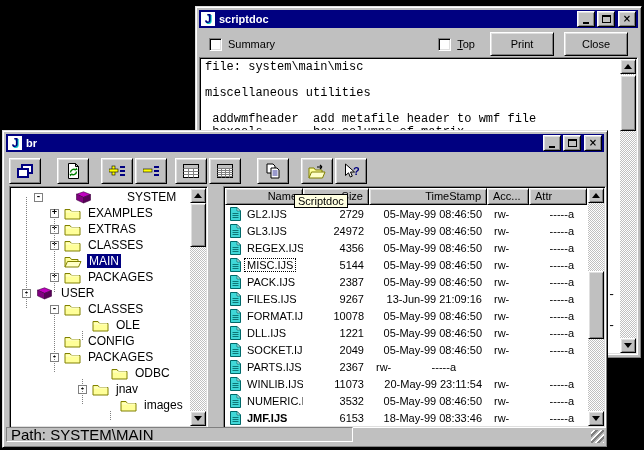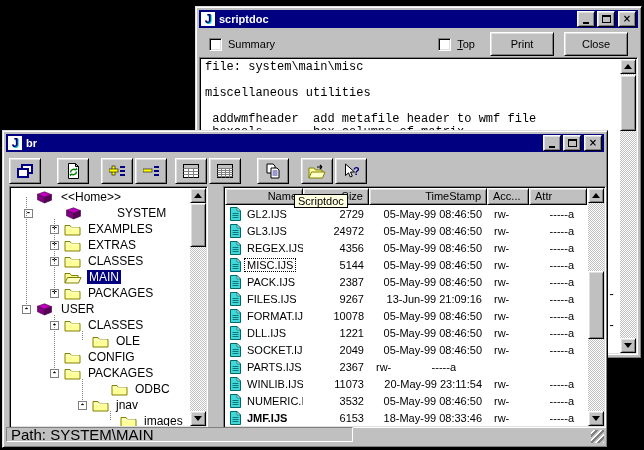--- a/index.html
+++ b/index.html
@@ -276,32 +276,21 @@
       </div>
 
     <div class="tree-pane sunken">
       <div id="tree">
         <i class="rail" style="left:14px;top:8px;height:112px"></i>
         <i class="rail" style="left:42px;top:30px;height:74px"></i>
         <i class="rail" style="left:42px;top:126px;height:58px"></i>
         <i class="rail" style="left:70px;top:142px;height:10px"></i>
         <i class="rail" style="left:70px;top:190px;height:26px"></i>
         <i class="rail" style="left:98px;top:222px;height:10px"></i>
-      <div class="trow" style="padding-left: 10px;">
-            <span class="exp-spacer"></span>
-            <span class="nicon">
-              <svg width="18" height="13" viewBox="0 0 18 13">
-                <path d="M1.5 3.2 L8.5 .8 L15.5 3.6 L8.5 6.4 Z" fill="#c000c0" stroke="#400040" stroke-width=".6"></path>
-                <path d="M1.5 3.2 V8.8 L8.5 12 V6.4 Z" fill="#800080" stroke="#400040" stroke-width=".6"></path>
-                <path d="M15.5 3.6 V9.2 L8.5 12 V6.4 Z" fill="#580058" stroke="#400040" stroke-width=".6"></path>
-              </svg>
-            </span>
-            <span class="tlabel">&lt;&lt;Home&gt;&gt;</span>
-          </div>
-          <div class="trow" style="padding-left: 12px; gap: 27px;">
+          <div class="trow" style="padding-left: 22px; gap: 27px;">
             <span class="expander">-</span>
             <span class="nicon">
               <svg width="18" height="13" viewBox="0 0 18 13">
                 <path d="M1.5 3.2 L8.5 .8 L15.5 3.6 L8.5 6.4 Z" fill="#c000c0" stroke="#400040" stroke-width=".6"></path>
                 <path d="M1.5 3.2 V8.8 L8.5 12 V6.4 Z" fill="#800080" stroke="#400040" stroke-width=".6"></path>
                 <path d="M15.5 3.6 V9.2 L8.5 12 V6.4 Z" fill="#580058" stroke="#400040" stroke-width=".6"></path>
               </svg>
             </span>
             <span class="tlabel">SYSTEM</span>
           </div>

